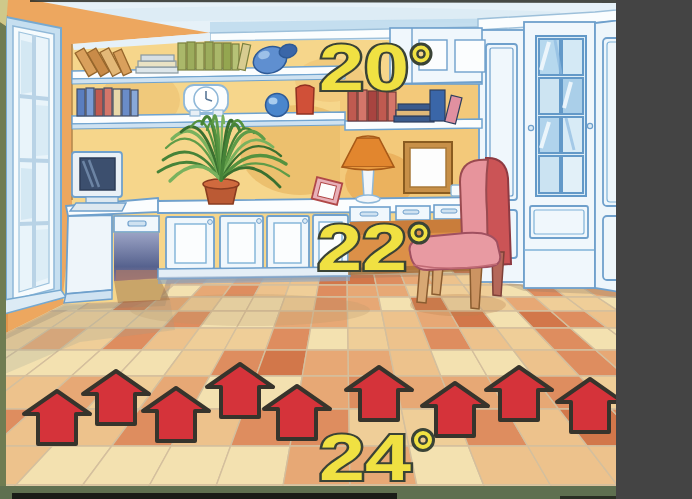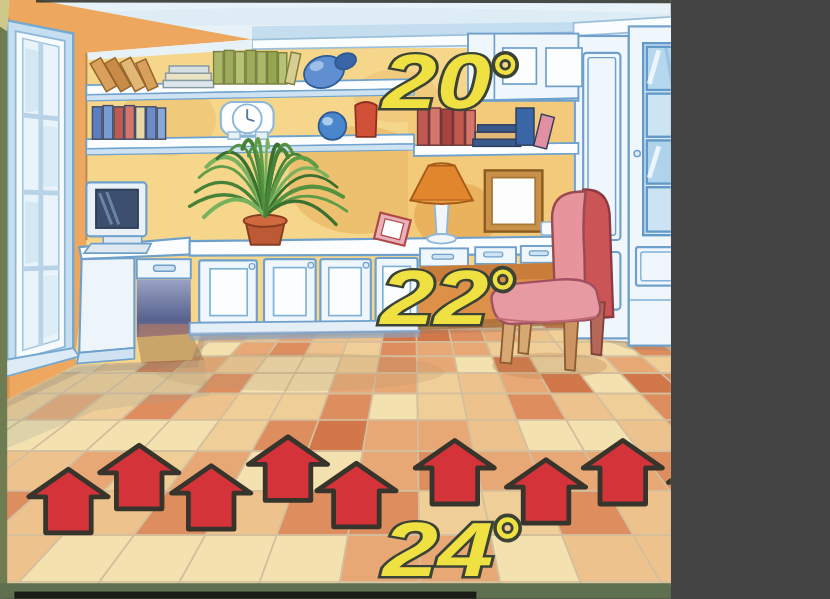--- a/index.html
+++ b/index.html
@@ -1,15 +1,15 @@
 <!DOCTYPE html>
 <html><head><meta charset="utf-8">
 <style>
 html,body{margin:0;padding:0;background:#444;}
-#scene{width:559px;height:499px;overflow:hidden;position:relative;font-style:italic;}
+#scene{width:616px;height:499px;overflow:hidden;position:relative;}
 </style></head>
 <body>
 
 <div id="scene">
 <svg width="692" height="499" viewBox="0 0 692 499" font-family="Liberation Sans, sans-serif">
 <defs>
 <clipPath id="floorclip">
           <polygon points="0,336 64,304 160,300 168,276 480,268 524,284 594,287 683,303 692,303 692,488 0,488"></polygon>
         </clipPath>
 <linearGradient id="knee" x1="0" y1="0" x2="0" y2="1">

